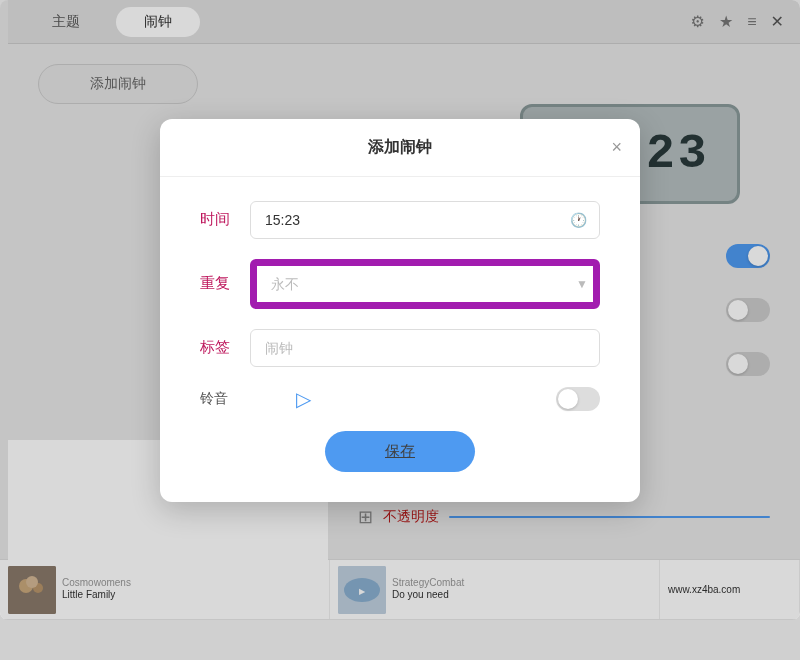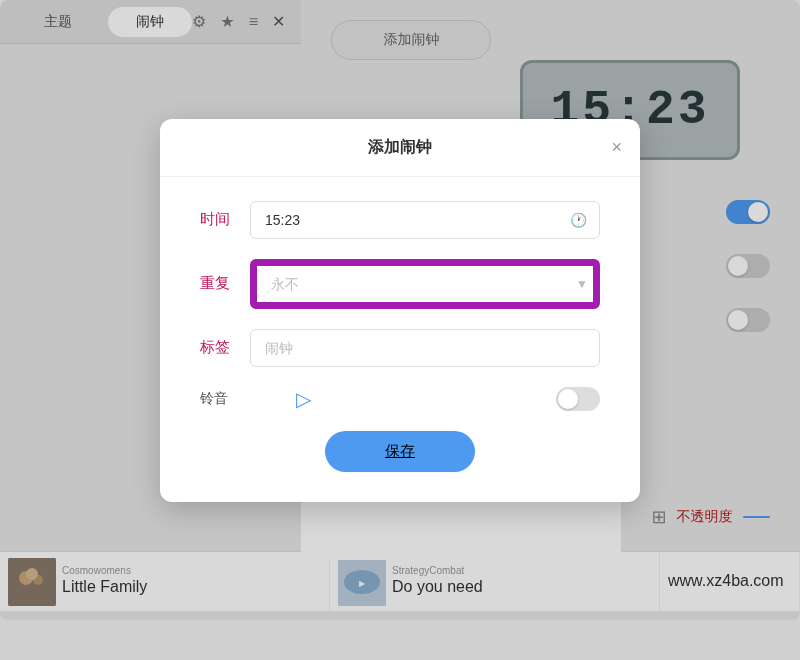--- a/index.html
+++ b/index.html
@@ -14,21 +14,22 @@
 
     
     .app-window {
       width: 800px;
       height: 620px;
       background: #e8e8e8;
       border-radius: 8px;
       overflow: hidden;
       position: relative;
       display: flex;
-      flex-direction: row;
+      flex-direction: column;
+      padding-left: 8px;
     }
 
     
     .title-bar {
       height: 44px;
       background: #e0e0e0;
       display: flex;
       align-items: center;
       justify-content: space-between;
       padding: 0 16px;
@@ -327,21 +328,21 @@
       top: 2px;
       left: 2px;
       box-shadow: 0 1px 3px rgba(0,0,0,0.2);
     }
 
     .save-btn {
       display: block;
       margin: 10px auto 0;
       padding: 11px 60px;
       background: #4e9af1;
-      color: #000000;
+      color: #404040;
       border: none;
       border-radius: 24px;
       font-size: 15px;
       cursor: pointer;
       font-family: inherit;
       text-decoration: underline;
     }
 
     
     .ad-bar {
@@ -363,21 +364,21 @@
     }
     .ad-thumb {
       width: 48px;
       height: 48px;
       flex-shrink: 0;
       border-radius: 2px;
       overflow: hidden;
     }
 
     .ad-text {
-      font-size: 16px;
+      font-size: 10px;
       color: #333;
       line-height: 1.4;
     }
     .ad-source {
       font-size: 10px;
       color: #999;
     }
 
     
     .white-bg-area {
@@ -472,21 +473,21 @@
             <div class="toggle-small"></div>
           </div>
         </div>
 
         <button class="save-btn">保存</button>
 
       </div>
     </div>
   </div>
 
-  <div class="ad-bar" style="position:absolute;bottom:9px;left:0;right:0;justify-content:center;">
+  <div class="ad-bar" style="position:absolute;bottom:1px;left:0;right:0;justify-content:center;">
     <div class="ad-item">
       <div class="ad-thumb" style="background:#8a7a6a;display:flex;align-items:center;justify-content:center;">
         <svg width="48" height="48" viewBox="0 0 48 48">
           <rect width="48" height="48" fill="#8a7a6a"></rect>
           <circle cx="18" cy="20" r="7" fill="#c9a87c"></circle>
           <circle cx="30" cy="22" r="5" fill="#b8956a"></circle>
           <circle cx="24" cy="16" r="6" fill="#d4b896"></circle>
         </svg>
       </div>
       <div>

